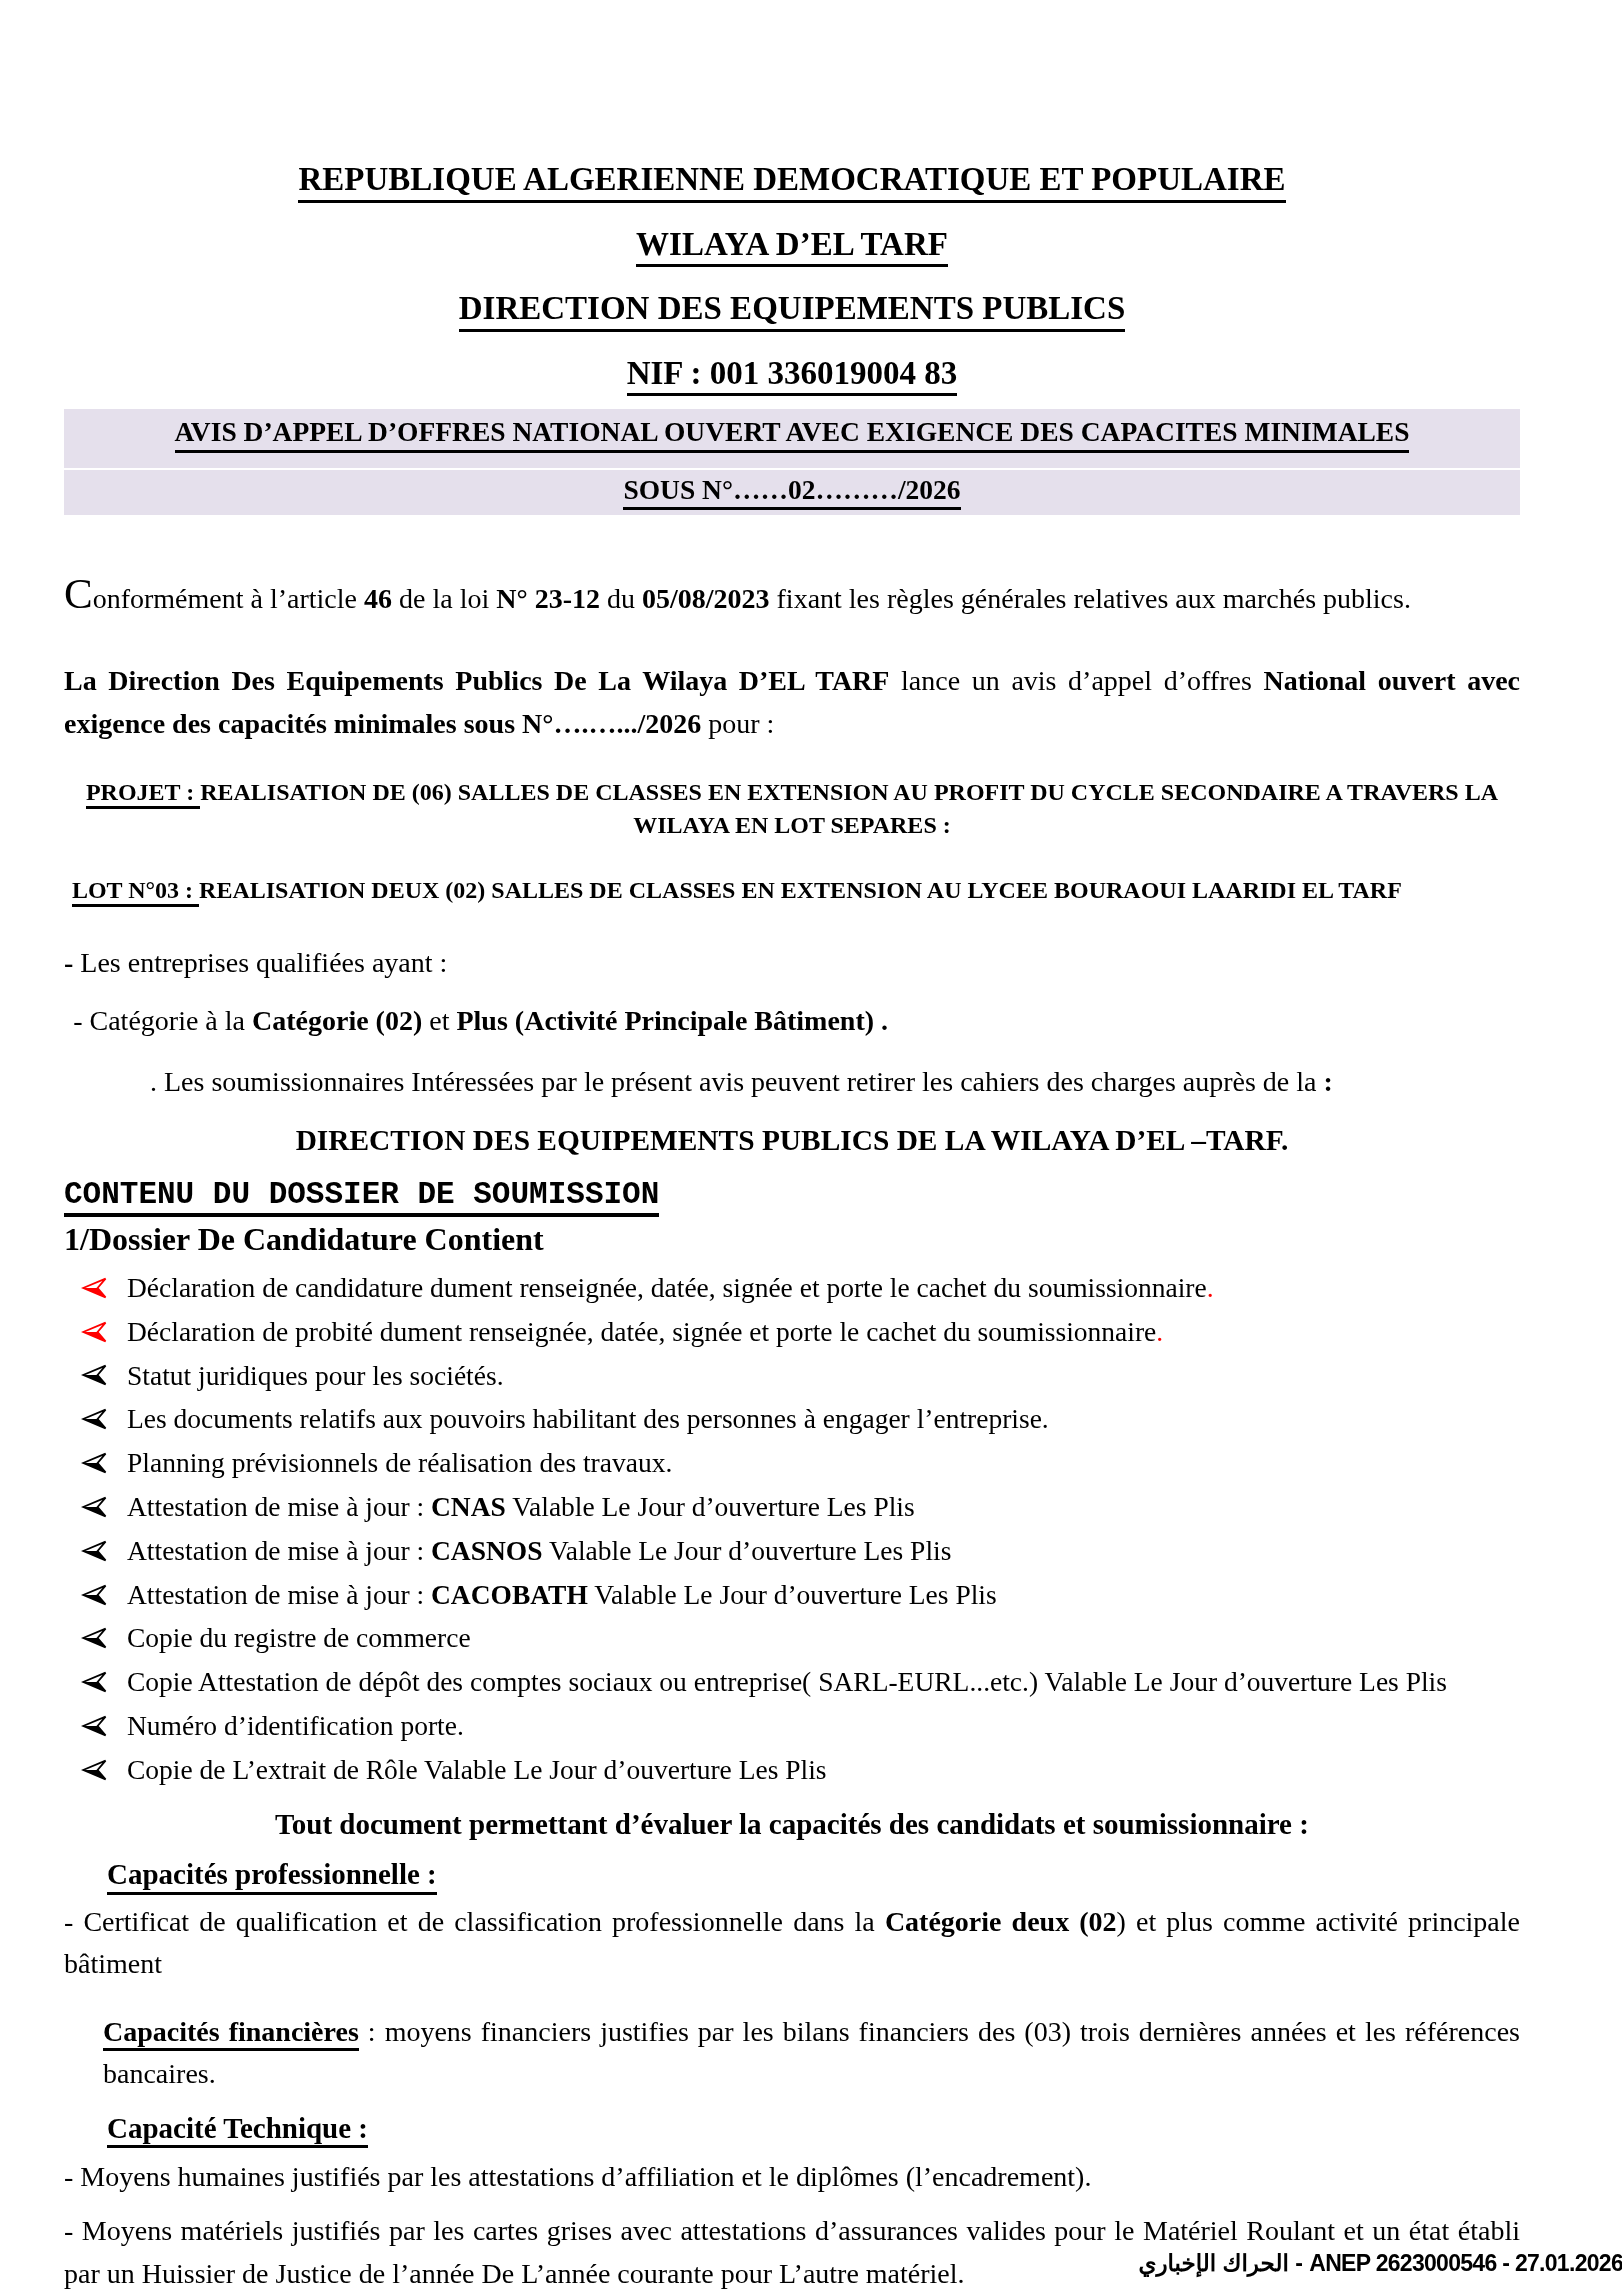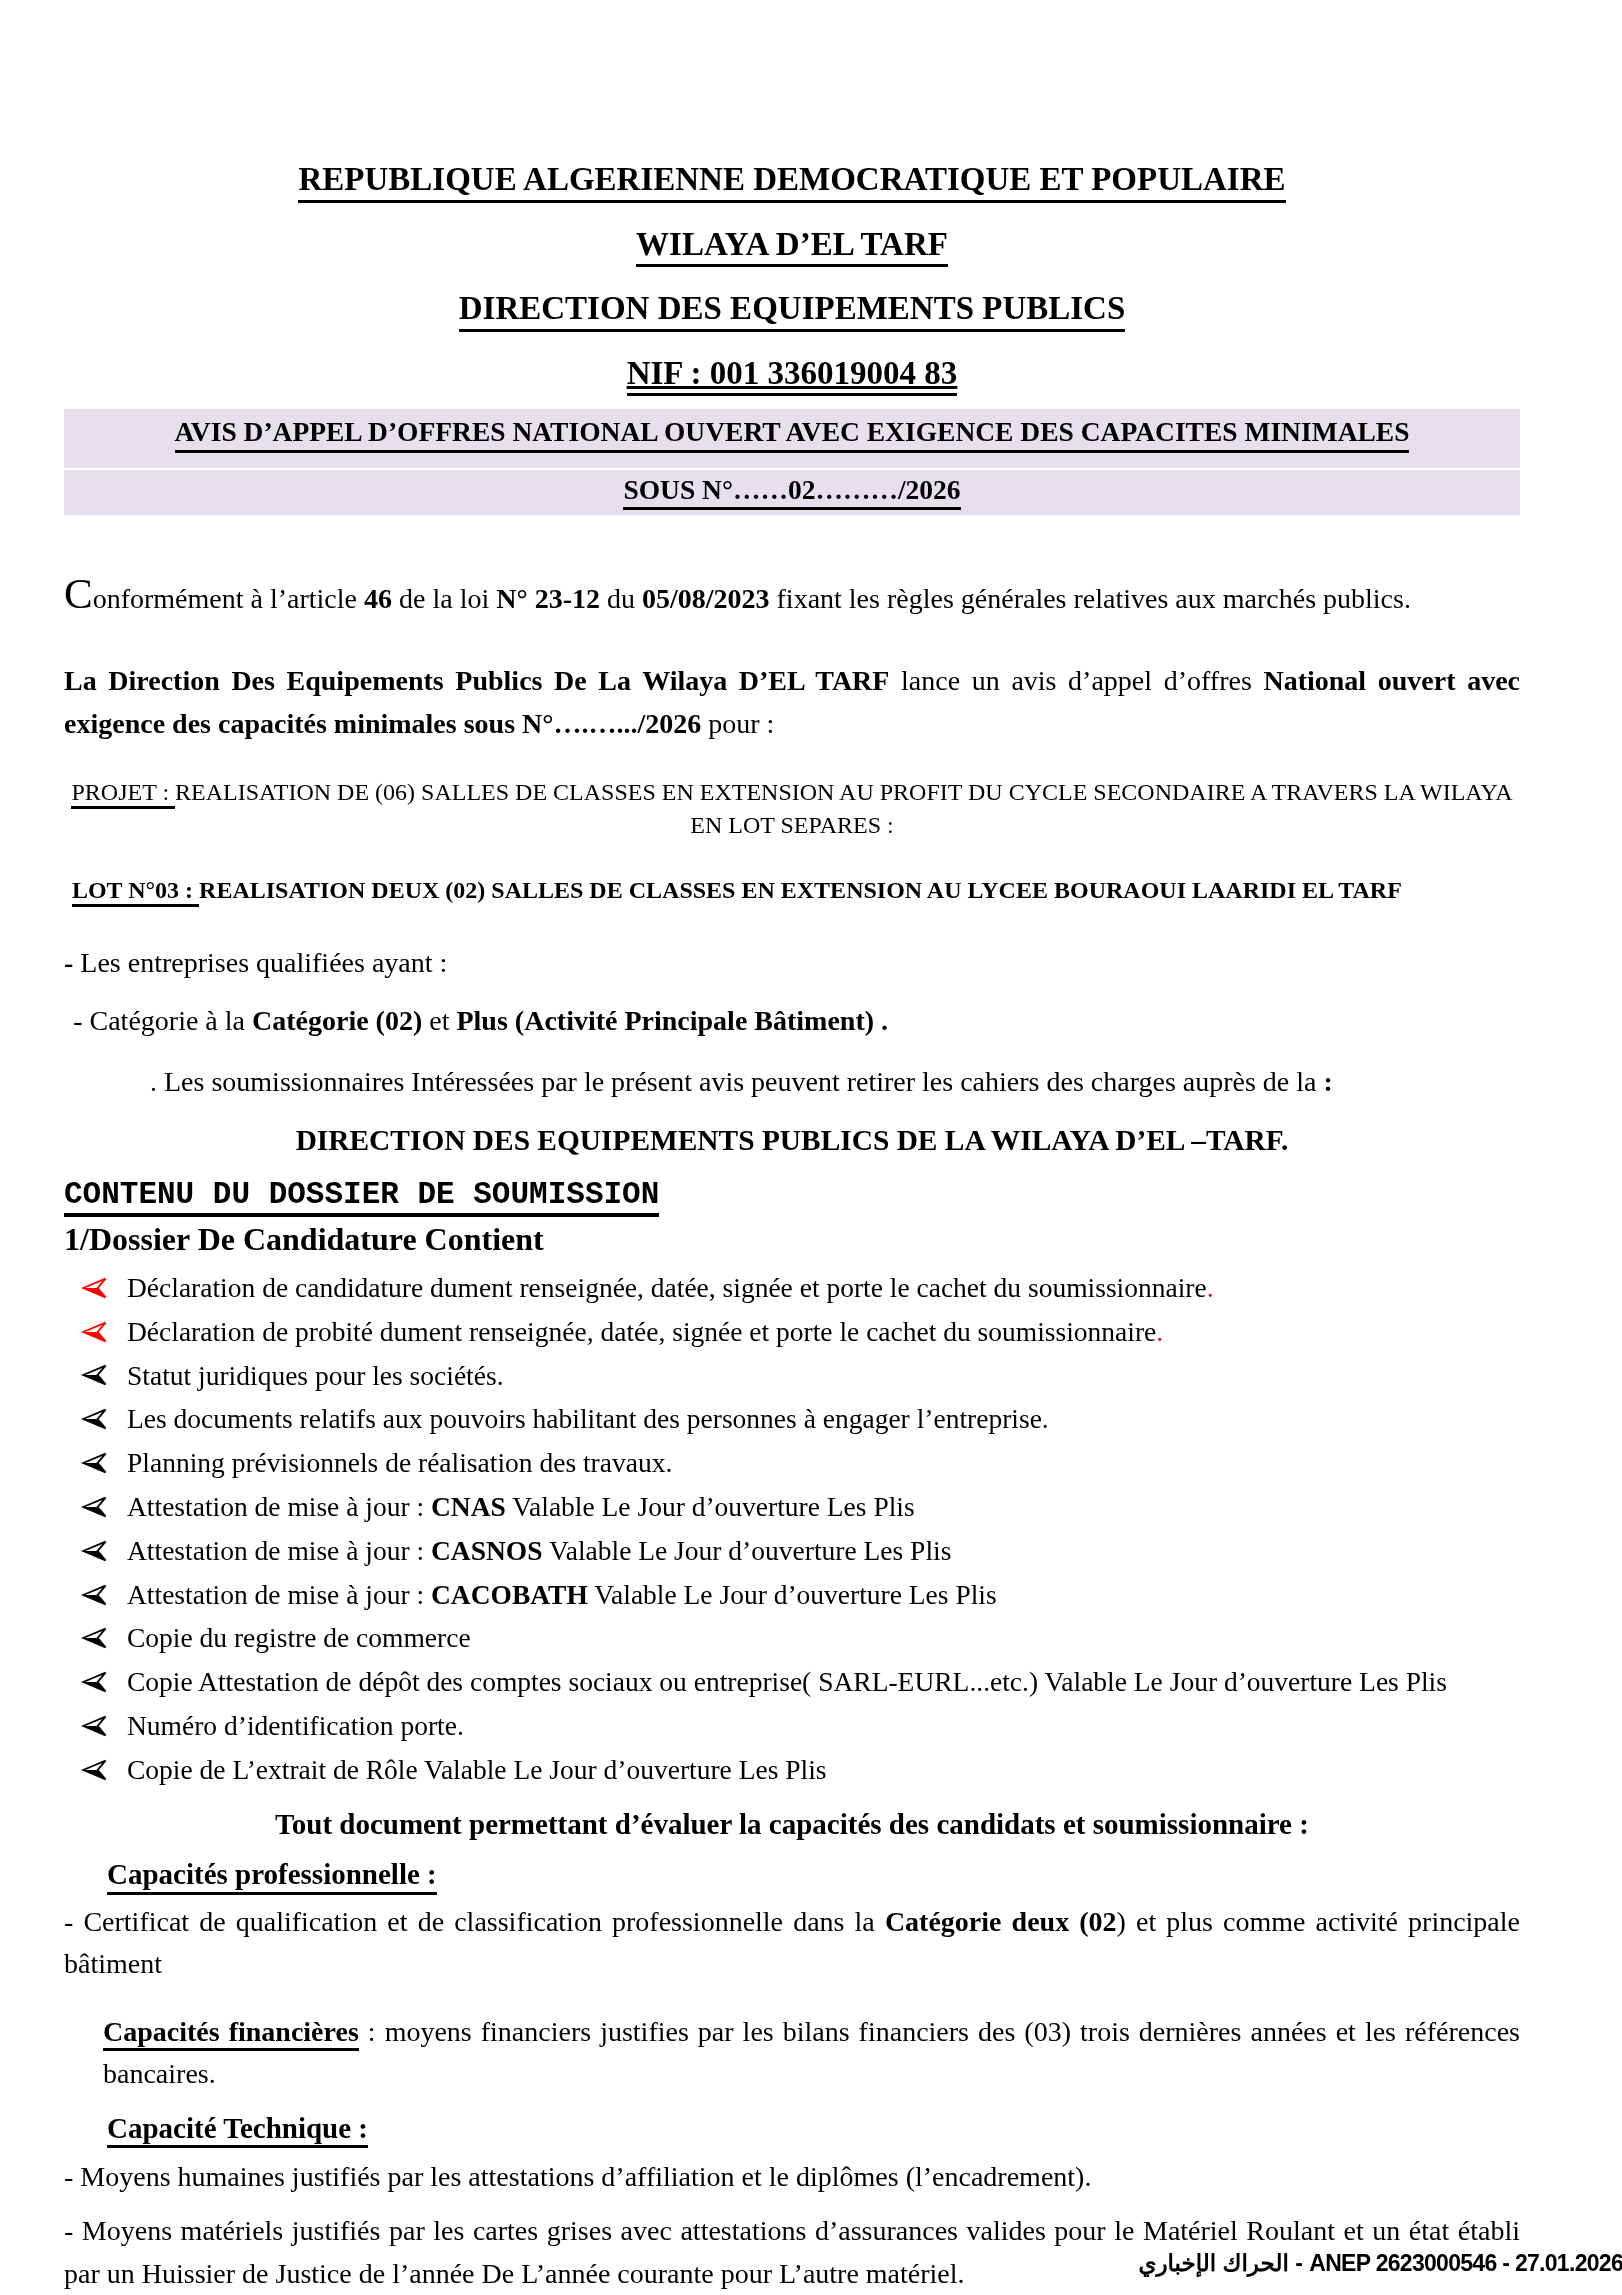--- a/index.html
+++ b/index.html
@@ -24,21 +24,21 @@
   .banner-row2{ padding:3.9px 0 9.2px 0; font-size:27.5px;}
   .banner .u{ border-bottom:3.9px solid #000; padding-bottom:2.6px;}
 
   
   .para{ font-size:28px; line-height:1.28; text-align:justify; margin:0;}
   .intro{ margin-top:60px;}
   .dropcap{ font-size:43px; line-height:0.9;}
   .launch{ margin-top:42px; line-height:1.55;}
   b, .b{ font-weight:bold;}
 
-  .projet{ margin-top:30px; font-size:24px; font-weight:normal; text-align:center; line-height:1.4;}
+  .projet{ margin-top:30px; font-size:24px; font-weight:bold; text-align:center; line-height:1.4;}
   .projet .u, .lot .u{ border-bottom:3.3px solid #000; padding-bottom:1.3px;}
   .lot{ margin-top:34px; font-size:24px; font-weight:bold; text-align:left; padding-left:7.9px;}
 
   .qualified{ margin-top:43px; font-size:28px;}
   .category{ margin-top:26px; font-size:28px; padding-left:9.2px;}
   .retrait{ margin-top:29px; font-size:28px; padding-left:86px;}
   .direction-line{ margin-top:26px; font-size:29.4px; font-weight:bold; text-align:center;}
 
   .sec-head{ margin-top:18.3px; font-size:31px; font-weight:bold;}
   .sec-head .u{ border-bottom:4.6px solid #000; padding-bottom:1.3px;font-family:Liberation Mono, monospace;}
@@ -75,21 +75,21 @@
 </style>
 </head>
 <body>
 
 <div class="page">
   <div class="content">
 
     <div class="hdr"><span class="u">REPUBLIQUE ALGERIENNE DEMOCRATIQUE ET POPULAIRE</span></div>
     <div class="hdr"><span class="u">WILAYA D’EL TARF</span></div>
     <div class="hdr"><span class="u">DIRECTION DES EQUIPEMENTS PUBLICS</span></div>
-    <div class="hdr" style="margin-bottom:0;text-decoration:underline;"><span class="u">NIF : 001 336019004 83</span></div>
+    <div class="hdr" style="margin-bottom:0;"><span class="u">NIF : 001 336019004 83</span></div>
 
     <div class="banner">
       <div class="banner-row1"><span class="u">AVIS D’APPEL D’OFFRES NATIONAL OUVERT AVEC EXIGENCE DES CAPACITES MINIMALES</span></div>
       <div class="banner-row2"><span class="u">SOUS N°……02………/2026</span></div>
     </div>
 
     <p class="para intro"><span class="dropcap">C</span><span>onformément à l’article </span><b>46</b><span> de la loi </span><b>N° 23-12</b><span> du </span><b>05/08/2023</b><span> fixant les règles générales relatives aux marchés publics.</span></p>
 
     <p class="para launch"><b>La Direction Des Equipements Publics De La Wilaya D’EL TARF</b><span> lance un avis d’appel d’offres </span><b>National ouvert avec exigence des capacités minimales sous N°….….../2026</b><span> pour :</span></p>
 

